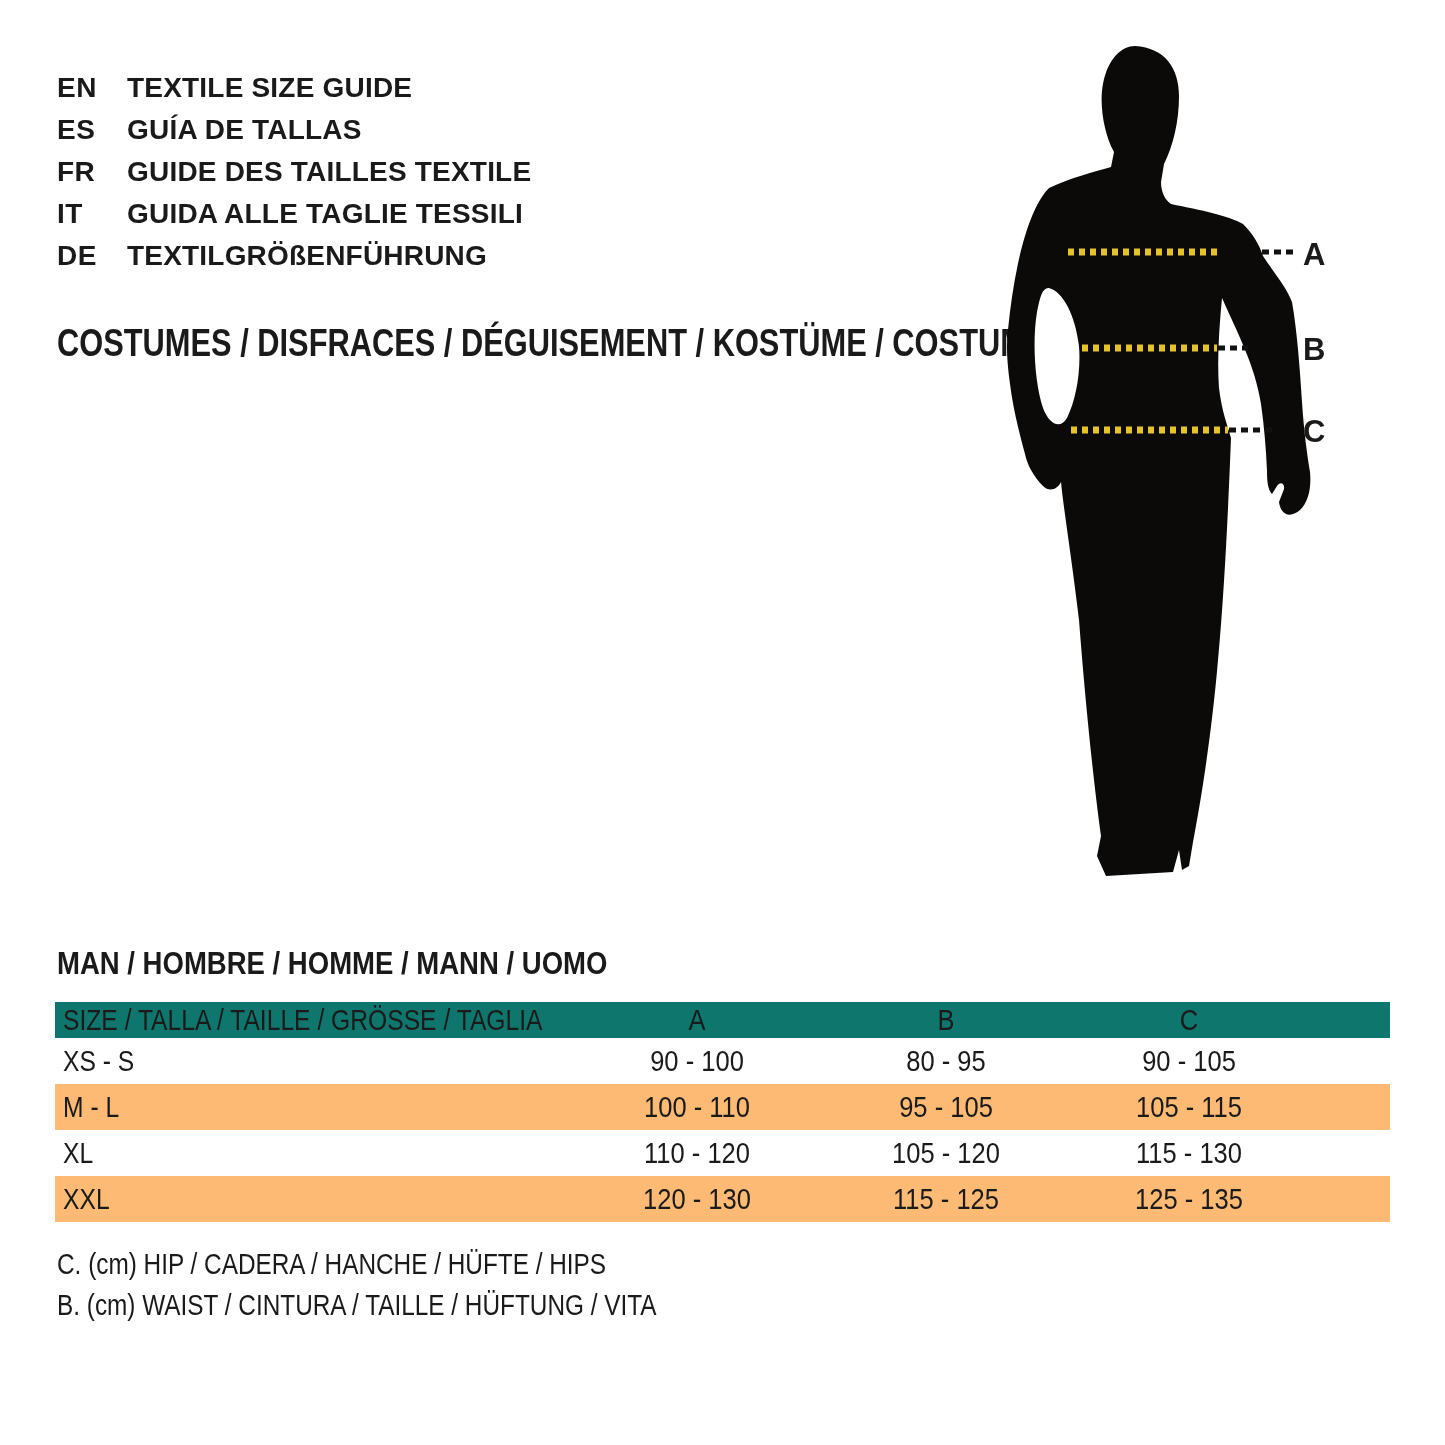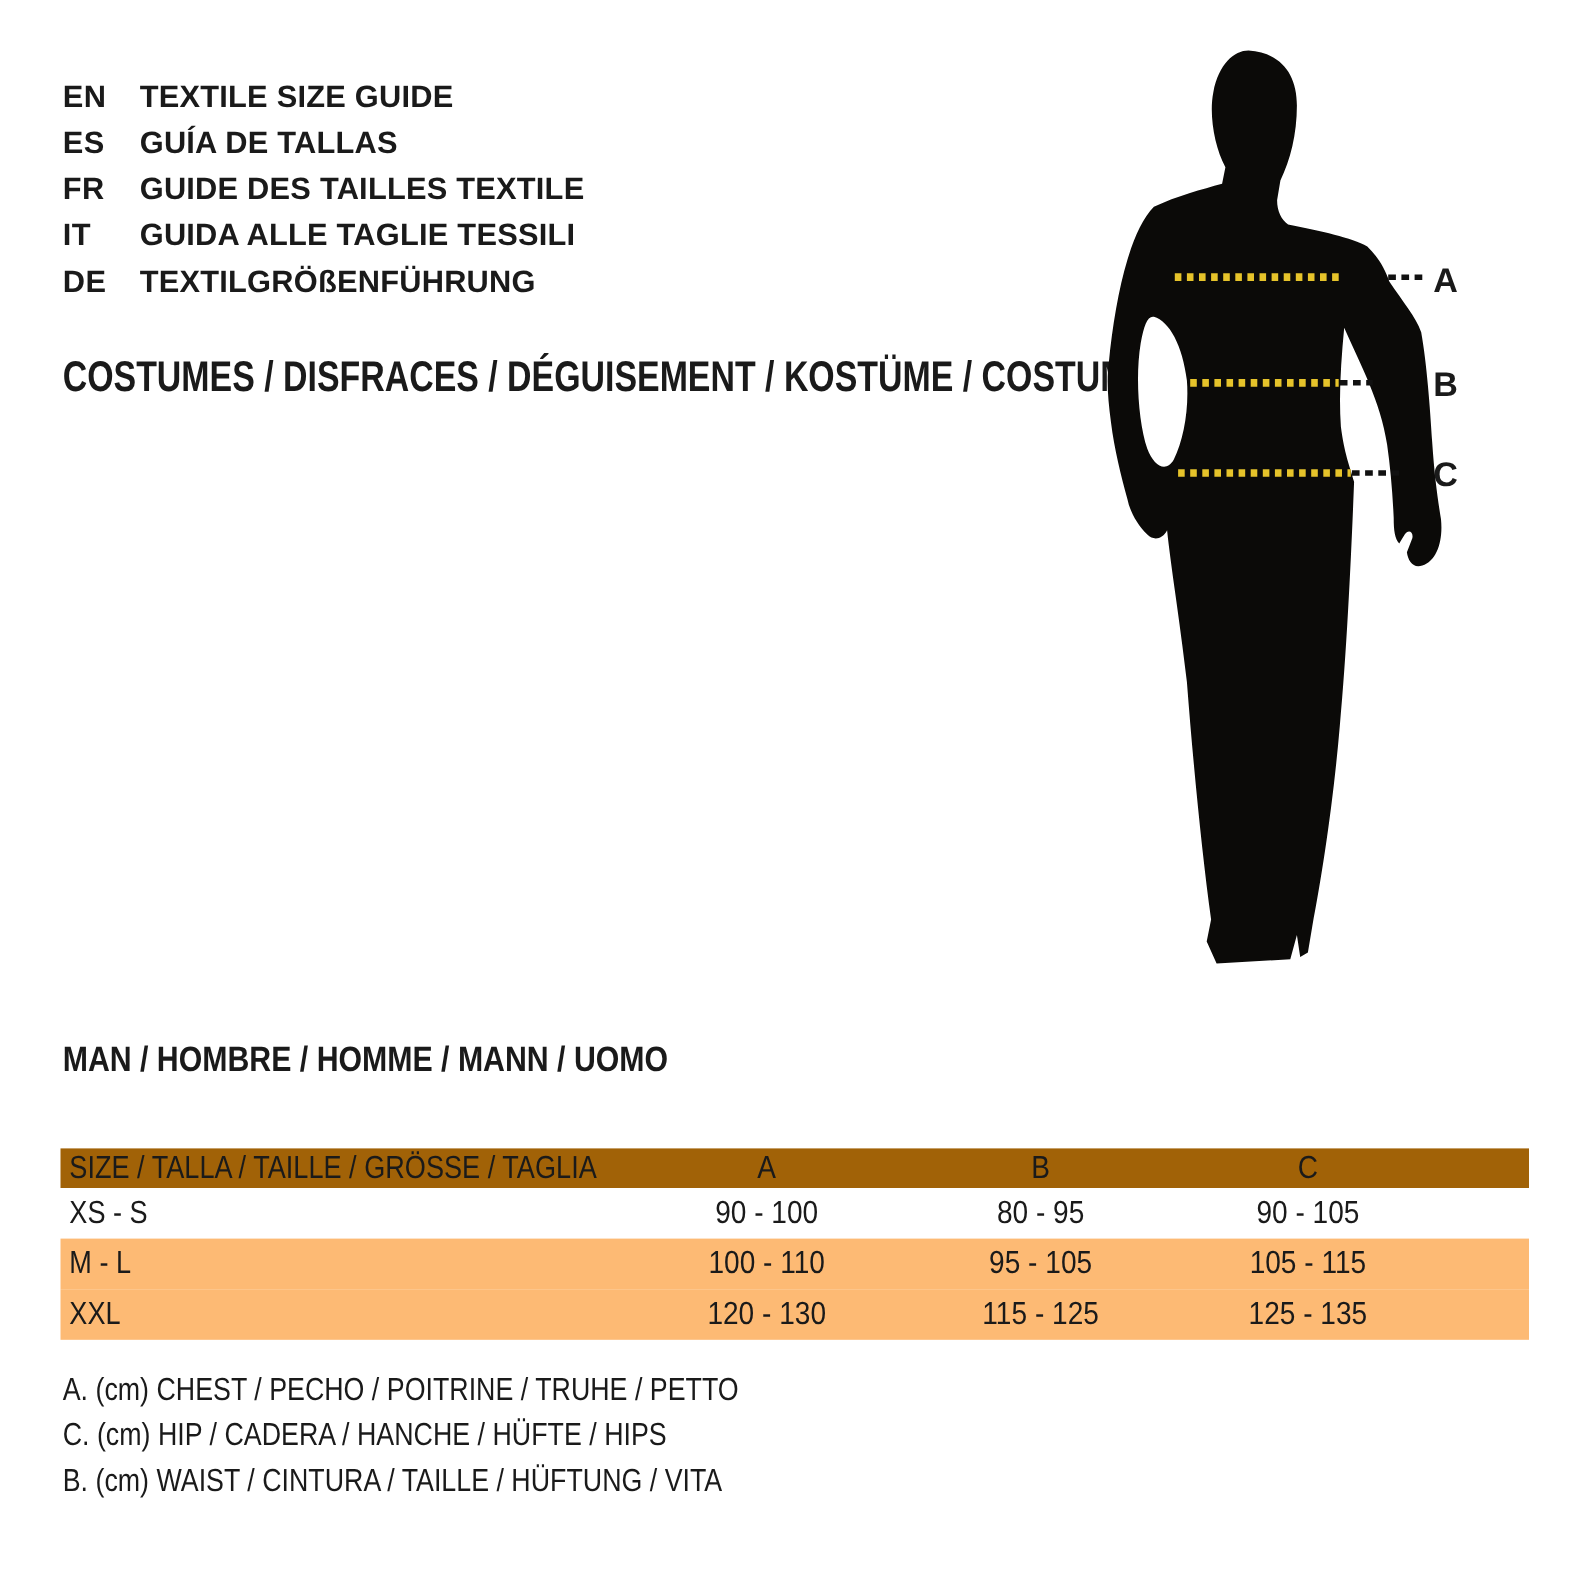--- a/index.html
+++ b/index.html
@@ -29,21 +29,21 @@
 
   
   .section-title{
     position:absolute;left:57px;top:945px;font-size:32px;font-weight:600;
     white-space:nowrap;transform:scaleX(0.86);transform-origin:left top;
   }
 
   
   .size-table{position:absolute;left:55px;top:1002px;width:1335px;}
   .t-row{position:relative;width:100%;height:46px;font-size:29px;}
-  .t-row.header{height:36px;background:#a16207;font-size:29px;margin-top:42px;}
+  .t-row.header{height:36px;background:#0f766e;font-size:29px;}
   .t-row.alt{background:#fdba74;}
   .cell-size{
     position:absolute;left:8px;top:50%;transform:translateY(-50%) scaleX(0.85);
     transform-origin:left center;white-space:nowrap;display:inline-block;
   }
   .cell-a,.cell-b,.cell-c{
     position:absolute;top:50%;transform:translate(-50%,-50%) scaleX(0.88);
     white-space:nowrap;display:inline-block;
   }
   .cell-a{left:642px;}
@@ -165,33 +165,36 @@
       <span class="cell-a">90 - 100</span>
       <span class="cell-b">80 - 95</span>
       <span class="cell-c">90 - 105</span>
     </div>
     <div class="t-row alt">
       <span class="cell-size">M - L</span>
       <span class="cell-a">100 - 110</span>
       <span class="cell-b">95 - 105</span>
       <span class="cell-c">105 - 115</span>
     </div>
+    <div class="t-row">
+      <span class="cell-size">XL</span>
+      <span class="cell-a">110 - 120</span>
+      <span class="cell-b">105 - 120</span>
+      <span class="cell-c">115 - 130</span>
+    </div>
     <div class="t-row alt">
       <span class="cell-size">XXL</span>
       <span class="cell-a">120 - 130</span>
       <span class="cell-b">115 - 125</span>
       <span class="cell-c">125 - 135</span>
     </div>
   </div>
 
   <div class="legend-block">
     <div class="legend-line">
-      <span>A. (cm) CHEST / PECHO / POITRINE / TRUHE / PETTO</span>
-    </div>
-    <div class="legend-line">
       <span>C. (cm) HIP / CADERA / HANCHE / HÜFTE / HIPS</span>
     </div>
     <div class="legend-line">
       <span>B. (cm) WAIST / CINTURA / TAILLE / HÜFTUNG / VITA</span>
     </div>
   </div>
 
 </div>
 
 </body></html>

